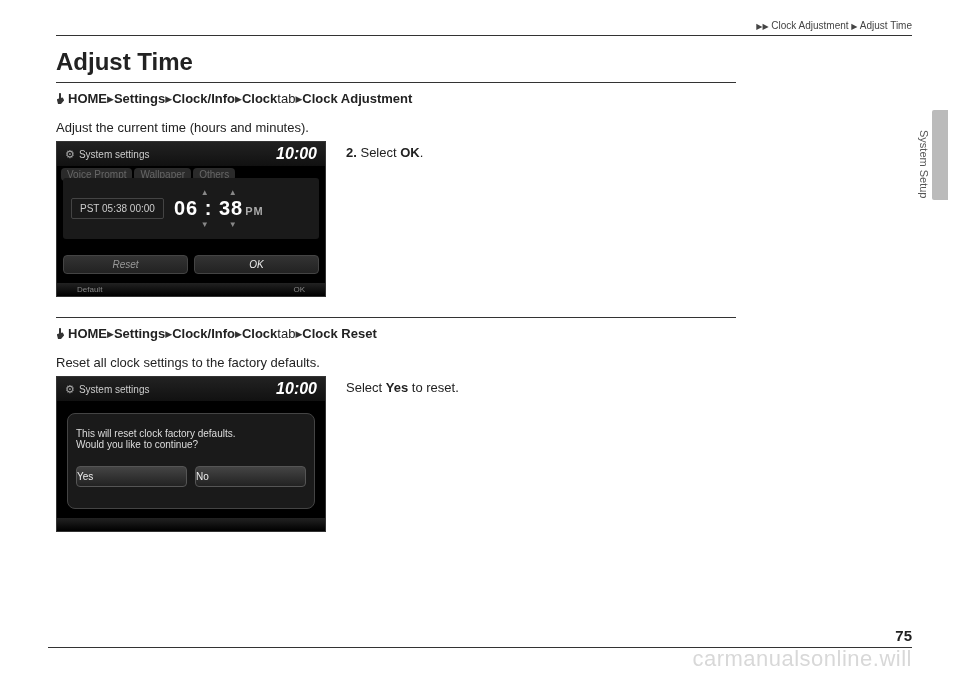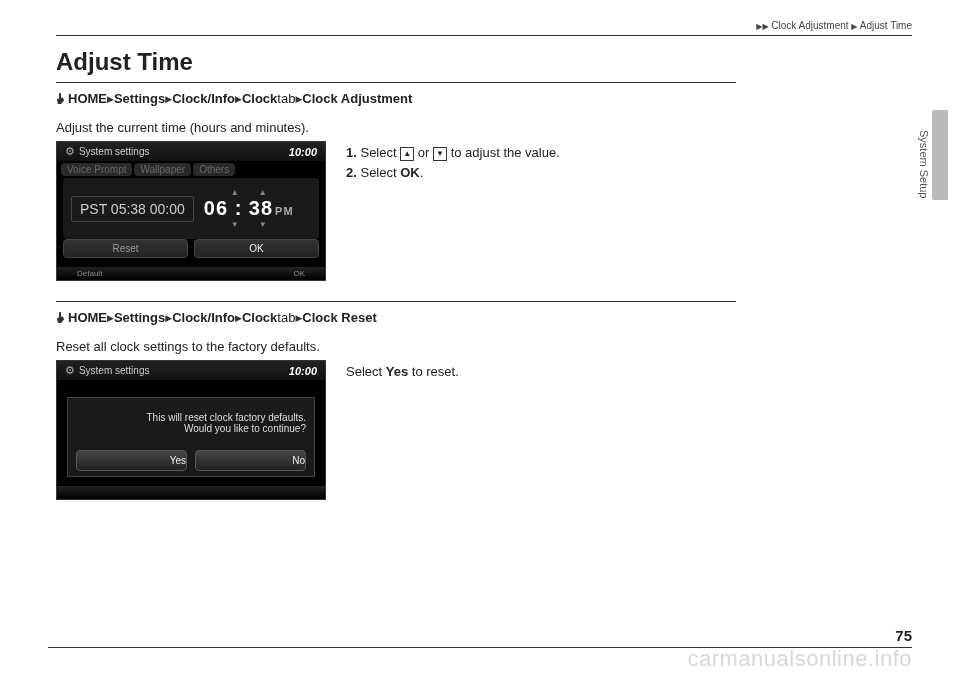--- a/index.html
+++ b/index.html
@@ -58,40 +58,40 @@
     margin-bottom: 6px;
   }
   .content-row {
     display: flex;
     align-items: flex-start;
     gap: 20px;
     margin-bottom: 20px;
   }
   .screenshot {
     width: 270px;
-    height: 140px;
+    height: 156px;
     background: #000;
     position: relative;
     font-family: Arial, sans-serif;
     color: #ccc;
     font-size: 10px;
     border: 1px solid #333;
   }
   .ss-header {
     display: flex;
     justify-content: space-between;
     align-items: center;
     padding: 3px 8px;
     background: linear-gradient(#222,#111);
     font-size: 10px;
   }
   .ss-header .ss-clock {
     color: #fff;
     font-weight: bold;
-    font-size: 11px;
+    font-size: 16px;
     font-style: italic;
   }
   .ss-gear { font-size: 11px; color: #aaa; margin-right: 4px; }
   .ss-tabs {
     display: flex;
     gap: 2px;
     padding: 2px 4px;
     font-size: 10px;
   }
   .ss-tab {
@@ -107,39 +107,40 @@
     border-radius: 3px;
     padding: 10px 8px;
     display: flex;
     align-items: center;
     gap: 10px;
   }
   .ss-pst {
     border: 1px solid #444;
     border-radius: 2px;
     padding: 4px 8px;
-    font-size: 14px;
+    font-size: 10px;
     color: #ccc;
   }
   .ss-timebox {
     text-align: center;
   }
   .ss-tri-row { display:flex; gap: 20px; justify-content:center; font-size:8px; color:#888; }
   .ss-time {
     font-size: 20px;
     color: #fff;
     font-weight: bold;
     letter-spacing: 1px;
   }
   .ss-time .pm { font-size: 11px; color:#aaa; margin-left: 2px; }
   .ss-bottom {
     position: absolute;
     bottom: 22px; left: 6px; right: 6px;
     display: flex;
     gap: 6px;
+    font-style: italic;
   }
   .ss-btn {
     flex: 1;
     background: linear-gradient(#333,#222);
     border: 1px solid #444;
     border-radius: 4px;
     text-align: center;
     padding: 3px 0;
     font-size: 10px;
     color: #999;
@@ -154,23 +155,23 @@
     font-size: 8px;
     color:#888;
     background: linear-gradient(#222,#000);
     gap: 28px;
   }
   .ss-dialog {
     position: absolute;
     top: 36px; left: 10px; right: 10px; bottom: 22px;
     background: #1a1a1a;
     border: 1px solid #444;
-    border-radius: 0;
+    border-radius: 8px;
     padding: 14px 8px 6px 8px;
-    text-align: right;
+    text-align: left;
     color: #ddd;
     font-size: 10px;
   }
   .ss-dialog .ss-dbtns {
     display: flex;
     gap: 8px;
     margin-top: 16px;
   }
   .ss-dialog .ss-dbtn {
     flex:1;
@@ -303,24 +304,20 @@
         <div class="ss-btn ok">OK</div>
       </div>
       <div class="ss-footer">
         <span>Default</span>
         <span>OK</span>
       </div>
     </div>
 
     <div class="steps">
       <div class="step">
-        <span class="num">1.</span>
-        <span>Select </span><span class="kbd-box">▲</span><span> or </span><span class="kbd-box">▼</span><span> to adjust the value.</span>
-      </div>
-      <div class="step">
         <span class="num">2.</span>
         <span>Select </span><b>OK</b><span>.</span>
       </div>
     </div>
   </div>
 
   <hr class="title-rule">
 
   <div class="nav-path">
     <span class="hand-icon">
@@ -367,14 +364,14 @@
         <span>Select </span><b>Yes</b><span> to reset.</span>
       </div>
     </div>
   </div>
 
   <div class="side-tab"></div>
   <div class="side-label">System Setup</div>
 
   <hr class="bottom-rule">
   <div class="page-num">75</div>
-  <div class="watermark">carmanualsonline.info</div>
+  <div class="watermark">carmanualsonline.will</div>
 </div>
 
 </body></html>

